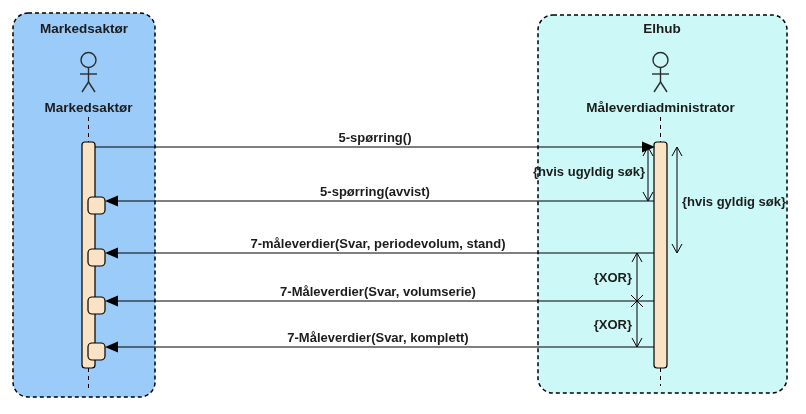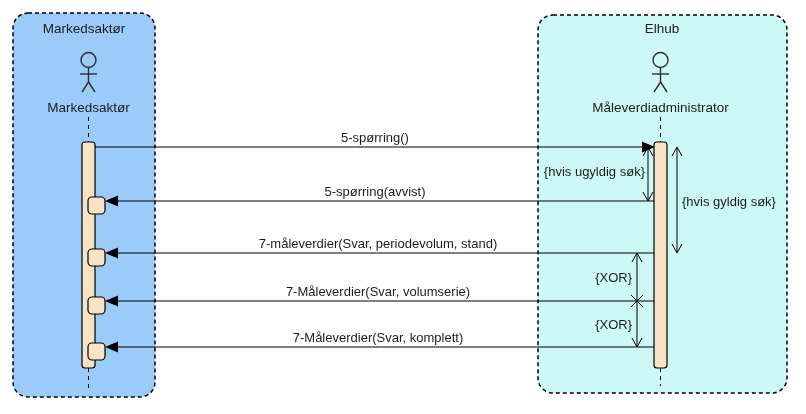--- a/index.html
+++ b/index.html
@@ -2,20 +2,21 @@
 <html><head>
 <meta charset="utf-8">
 <style>
   html, body { margin: 0; padding: 0; background: #ffffff; }
   #canvas {
     position: relative;
     width: 638px;
     height: 414px;
     background: #ffffff;
     font-family: "Liberation Sans", "DejaVu Sans", sans-serif;
+    font-weight: bold;
   }
   svg text {
     font-family: "Liberation Sans", "DejaVu Sans", sans-serif;
     fill: #1c1c1c;
   }
   .frame { stroke: #000000; stroke-width: 1.5; stroke-dasharray: 4 3; }
   .frame-title { font-size: 13.5px; text-anchor: middle; }
   .actor-label { font-size: 13.5px; text-anchor: middle; }
   .actor-stroke { stroke: #2d2d2d; stroke-width: 1.4; fill: none; }
   .lifeline { stroke: #000000; stroke-width: 1; stroke-dasharray: 4 4; }

